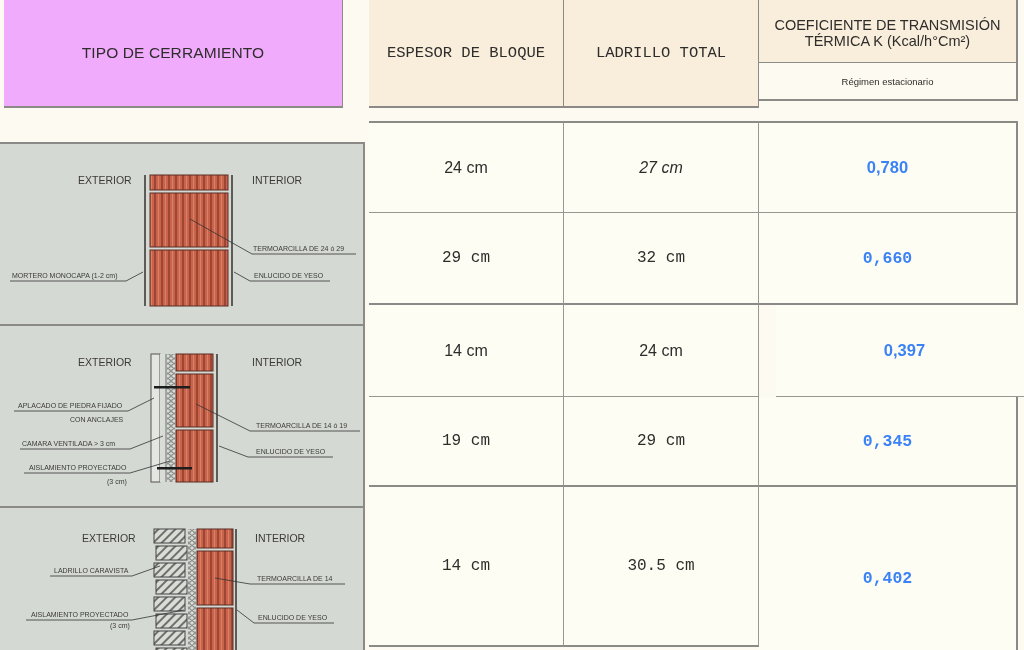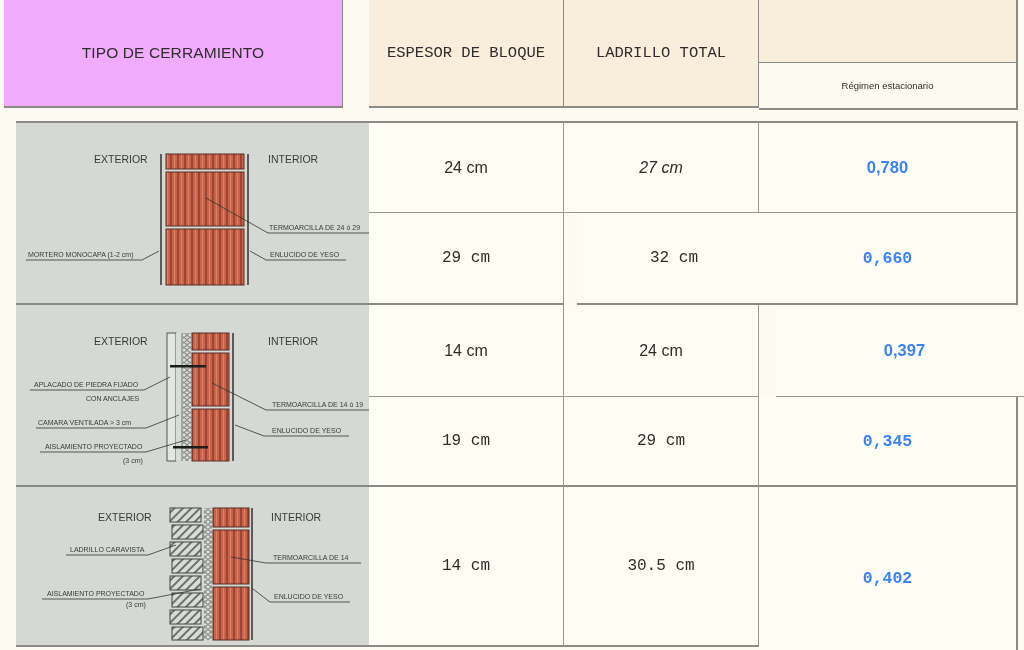--- a/index.html
+++ b/index.html
@@ -32,34 +32,35 @@
   .hdr-coef {
     left: 759px; top: 0; width: 259px; height: 63px;
     background: #f9eedb;
     border-bottom: 1px solid #8c8a86;
     border-right: 2px solid #8c8a86;
     display: flex; align-items: center; justify-content: center;
     font-size: 14.5px; text-align: center; line-height: 16px;
     padding-top: 4px;
   }
   .hdr-regimen {
-    left: 759px; top: 63px; width: 259px; height: 47px;
+    left: 759px; top: 63px; width: 259px; height: 38px;
     background: #fdfbf1;
     border-right: 2px solid #8c8a86;
     border-bottom: 2px solid #8c8a86;
     display: flex; align-items: center; justify-content: center;
     font-size: 9.5px;
   }
 
   
   .diagram-cell {
-    left: 16px; width: 365px;
+    left: 0; width: 365px;
     background: #d4d9d3;
     border-bottom: 2px solid #8c8a86;
     border-right: 2px solid #8c8a86;
+    margin-top: 21px;
   }
   .diagram-cell svg { position: absolute; left: 0; top: 0; }
   .dcell {
     background: #fdfdf3;
     border-right: 1px solid #9a9893;
     border-bottom: 1px solid #9a9893;
     display: flex; align-items: center; justify-content: center;
     font-size: 16px;
   }
   .dcell.k { font-size: 16.5px; font-weight: bold; color: #3b82f6; }
@@ -75,20 +76,22 @@
   <span>TIPO DE CERRAMIENTO</span>
 </div>
 <div class="abs hdr-cell" style="left:369px;width:195px;">
   <span>ESPESOR DE BLOQUE</span>
 </div>
 <div class="abs hdr-cell" style="left:564px;width:195px;">
   <span>LADRILLO TOTAL</span>
 </div>
 <div class="abs hdr-coef">
   <div>
+    <div>COEFICIENTE DE TRANSMISIÓN</div>
+    <div>TÉRMICA K (Kcal/h°Cm²)</div>
   </div>
 </div>
 <div class="abs hdr-regimen">
   <span>Régimen estacionario</span>
 </div>
 
 <div class="abs diagram-cell" style="top:121px;height:184px;border-top:2px solid #8c8a86;">
   <svg width="363" height="182">
     <defs>
       <pattern id="brickStripes" width="7" height="10" patternUnits="userSpaceOnUse">
@@ -133,21 +136,21 @@
 <div class="abs dcell" style="left:564px;top:121px;width:195px;height:92px;border-top:2px solid #8c8a86;font-style:italic;">
     <span>27 cm</span>
   </div>
 <div class="abs dcell k right-edge" style="left:759px;top:121px;width:259px;height:92px;border-top:2px solid #8c8a86;">
     <span>0,780</span>
   </div>
 
 <div class="abs dcell thick-bottom" style="left:369px;top:213px;width:195px;height:92px;">
     <span>29 cm</span>
   </div>
-<div class="abs dcell thick-bottom" style="left:577px;top:213px;width:195px;height:92px;">
+<div class="abs dcell thick-bottom" style="left:564px;top:213px;width:195px;height:92px;">
     <span>32 cm</span>
   </div>
 <div class="abs dcell k thick-bottom right-edge" style="left:759px;top:213px;width:259px;height:92px;">
     <span>0,660</span>
   </div>
 
 <div class="abs diagram-cell" style="top:305px;height:182px;">
   <svg width="363" height="180">
 
     <rect x="151" y="28" width="9" height="128" fill="#e3e6e1" stroke="#555" stroke-width="1"></rect>

